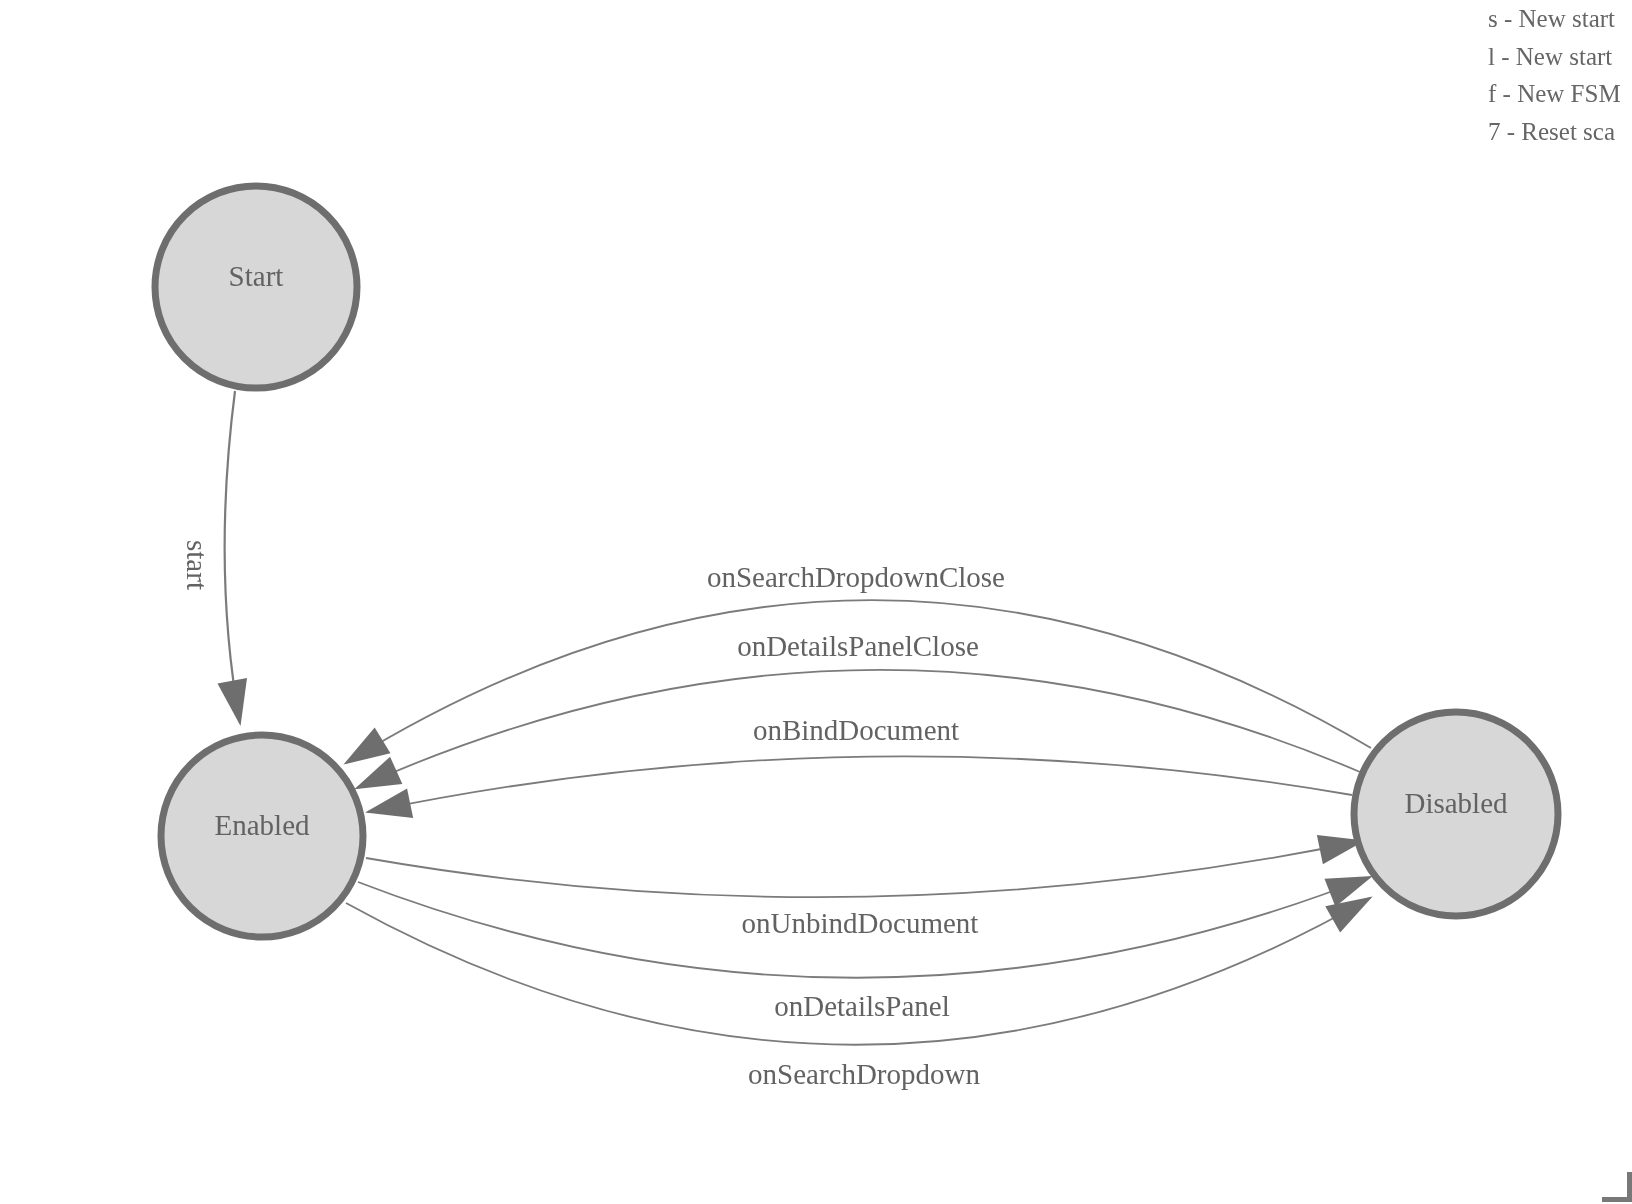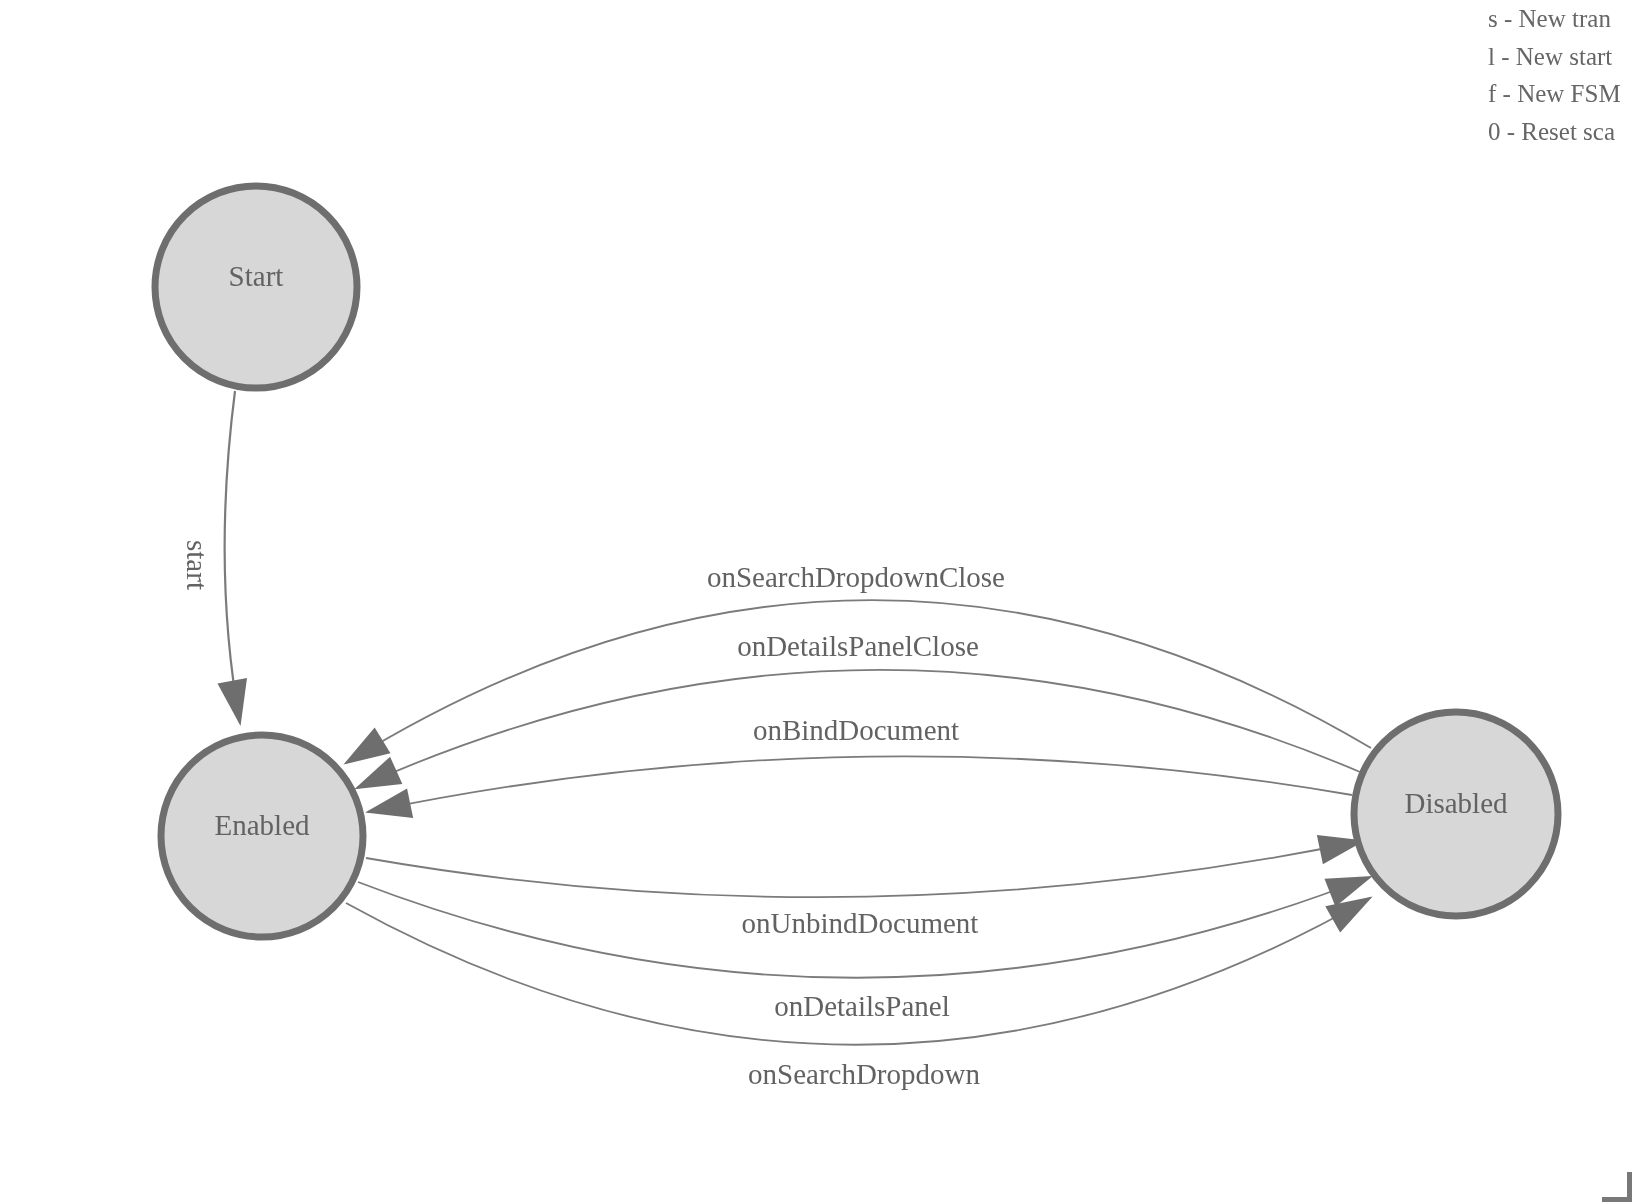--- a/index.html
+++ b/index.html
@@ -112,19 +112,19 @@
 
     <g>
       <circle class="state-circle" cx="1456" cy="814" r="102"></circle>
       <text class="node-label" x="1456" y="803" dominant-baseline="central">Disabled</text>
     </g>
 
     <path d="M 1629.5 1172 L 1629.5 1199.5 L 1602 1199.5" fill="none" stroke="#787878" stroke-width="5"></path>
   </svg>
 
   <div class="legend">
-    <div>s - New tran</div>
+    <div>s - New start</div>
     <div>l - New start</div>
     <div>f - New FSM</div>
-    <div>0 - Reset sca</div>
+    <div>7 - Reset sca</div>
   </div>
 
 </div>
 
 </body></html>

